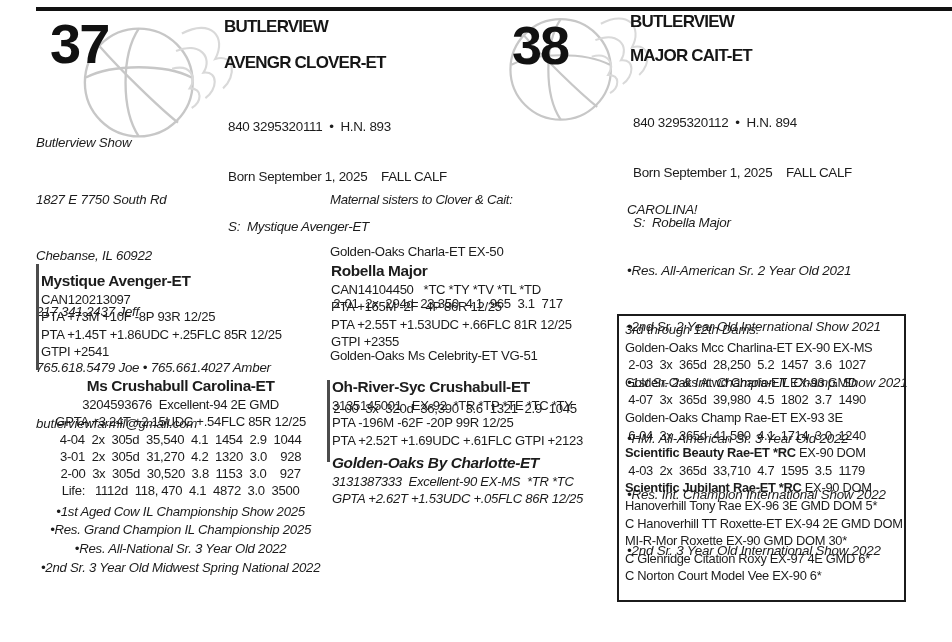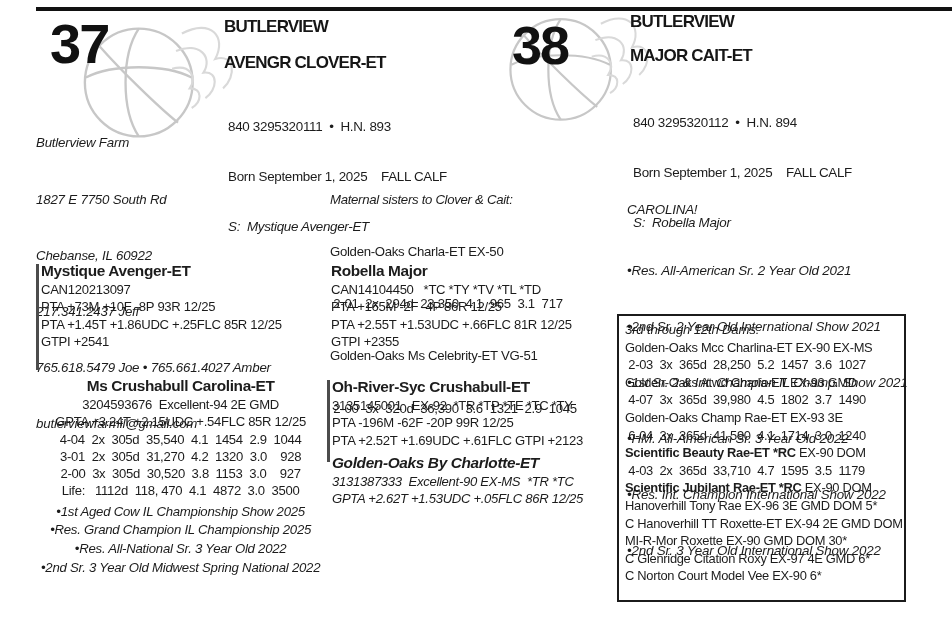--- a/index.html
+++ b/index.html
@@ -16,21 +16,21 @@
   .t38{left:630px;top:5px;line-height:34px;}
   .reg{position:absolute;font-size:13.4px;line-height:16.6px;letter-spacing:-0.3px;white-space:pre;}
   .r37{left:228px;top:86px;}
   .r38{left:633px;top:82px;}
   .contact{position:absolute;left:36px;top:97px;font-size:13.3px;line-height:18.7px;
            letter-spacing:-0.2px;font-style:italic;white-space:pre;}
   .msis{position:absolute;left:330px;top:156px;font-size:13.2px;line-height:17.4px;
         letter-spacing:-0.3px;white-space:pre;}
   .pedname{font-size:15.4px;font-weight:bold;letter-spacing:-0.35px;line-height:19px;padding-bottom:1px;}
   .ped{font-size:13.1px;line-height:17.3px;letter-spacing:-0.3px;white-space:pre;}
-  .sire37{position:absolute;left:41px;top:261px;}
+  .sire37{position:absolute;left:41px;top:271px;}
   .dam37{position:absolute;left:41px;top:376px;text-align:center;}
   .sire38{position:absolute;left:331px;top:261px;}
   .ohriver{position:absolute;left:332px;top:377px;}
   .charlotte{position:absolute;left:332px;top:453px;font-style:italic;}
   .awards{margin-top:3px;font-style:italic;font-size:13.2px;line-height:18.7px;letter-spacing:-0.25px;}
   .carolina{position:absolute;left:627px;top:164px;font-style:italic;font-size:13.4px;
             line-height:18.7px;letter-spacing:-0.2px;white-space:pre;}
   .carolina .hdr{padding-bottom:4px;}
   .vbar{position:absolute;width:2.5px;background:#4c4c4c;}
   .bar1{left:36px;top:264px;height:106px;}
@@ -70,21 +70,21 @@
     <div>BUTLERVIEW</div>
     <div>AVENGR CLOVER-ET</div>
   </div>
   <div class="reg r37">
     <div>840 3295320111  •  H.N. 893</div>
     <div>Born September 1, 2025    FALL CALF</div>
     <div class="it">S:  Mystique Avenger-ET</div>
   </div>
 
   <div class="contact">
-    <div>Butlerview Farm</div>
+    <div>Butlerview Show</div>
     <div>1827 E 7750 South Rd</div>
     <div>Chebanse, IL 60922</div>
     <div>217.341.2437 Jeff</div>
     <div>765.618.5479 Joe • 765.661.4027 Amber</div>
     <div>butlerviewfarmil@gmail.com</div>
   </div>
 
   <div class="msis">
     <div class="it">Maternal sisters to Clover &amp; Cait:</div>
     <div>Golden-Oaks Charla-ET EX-50</div>

